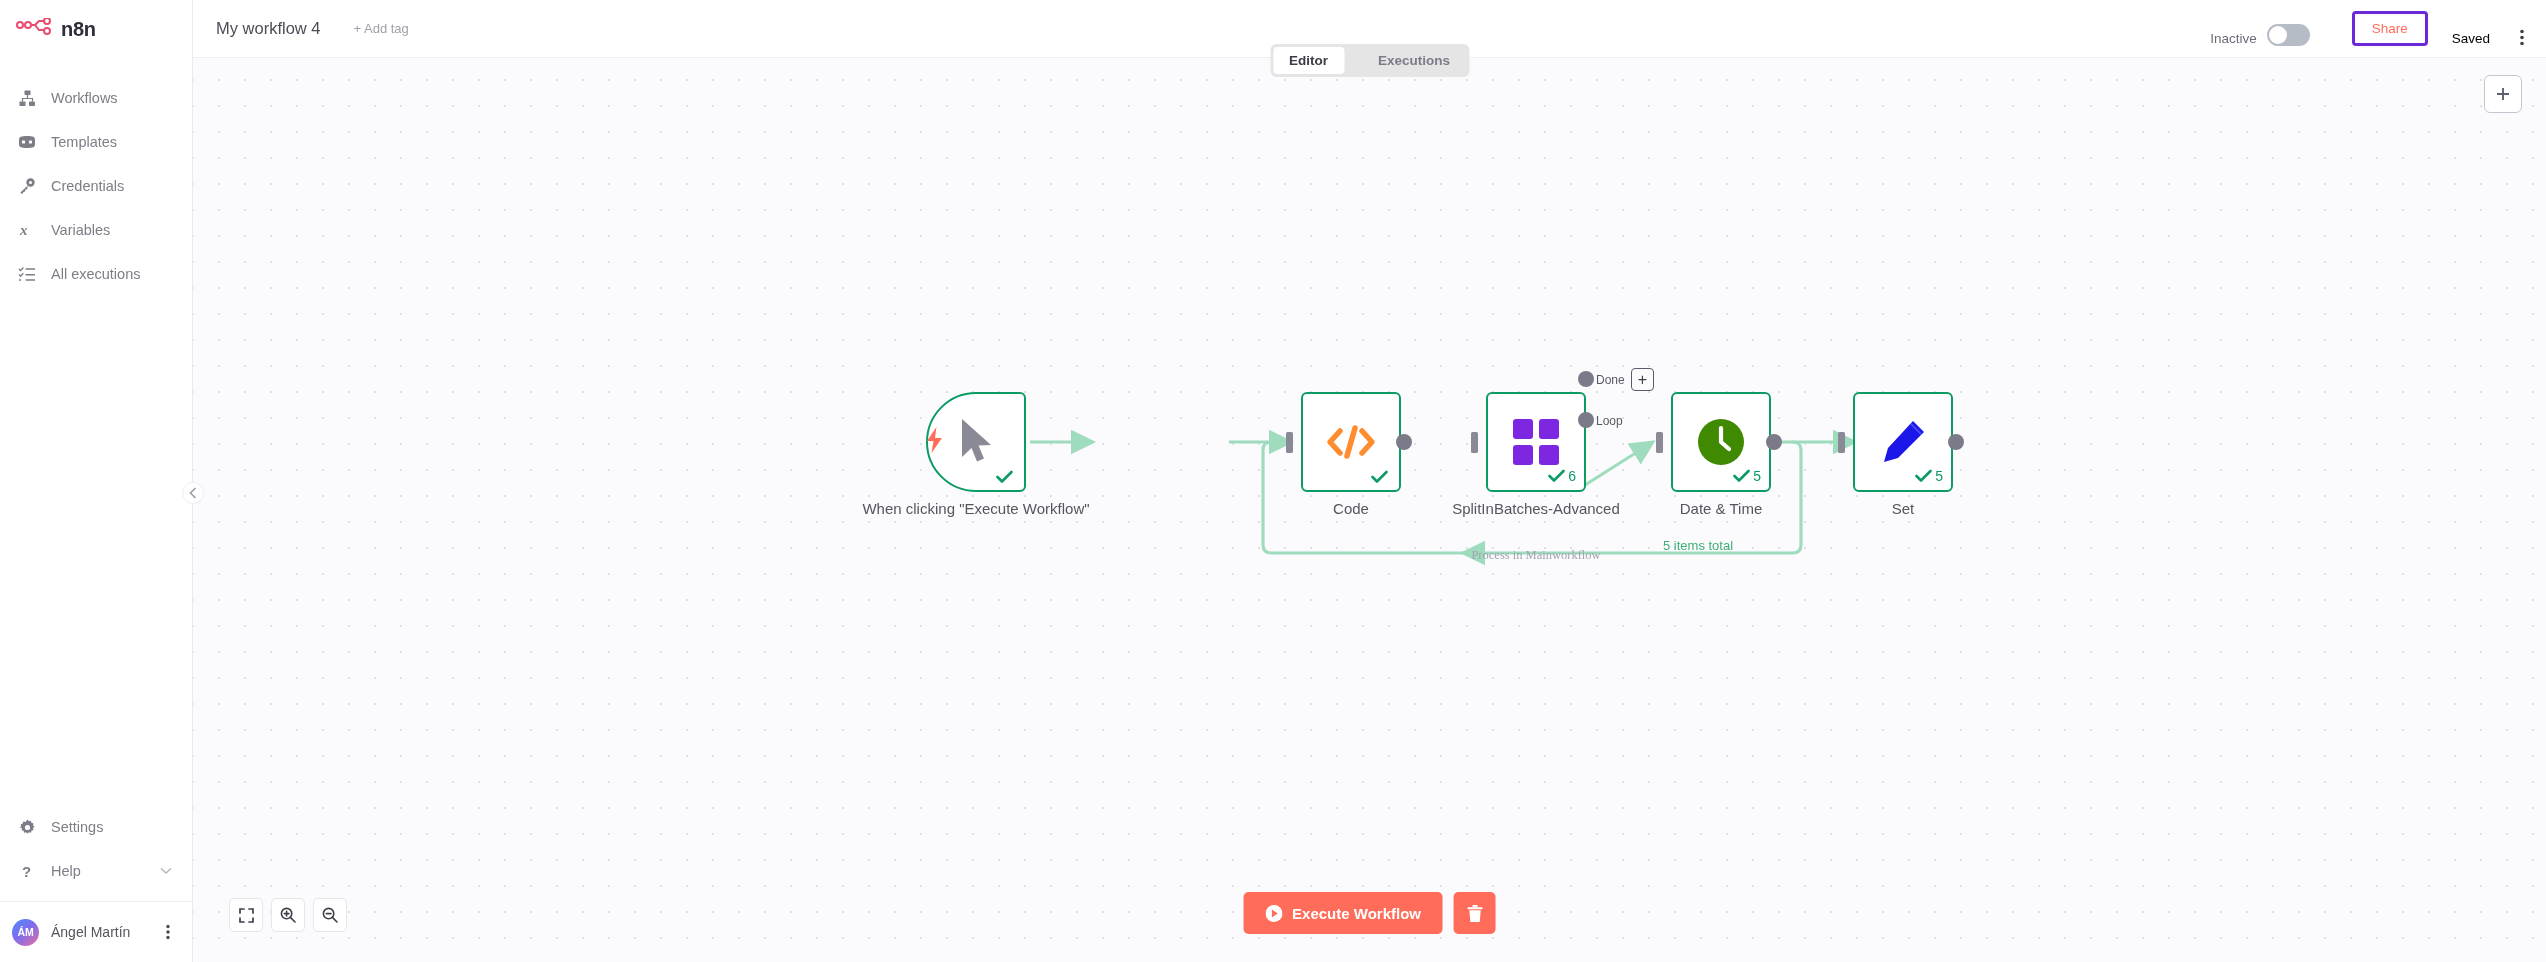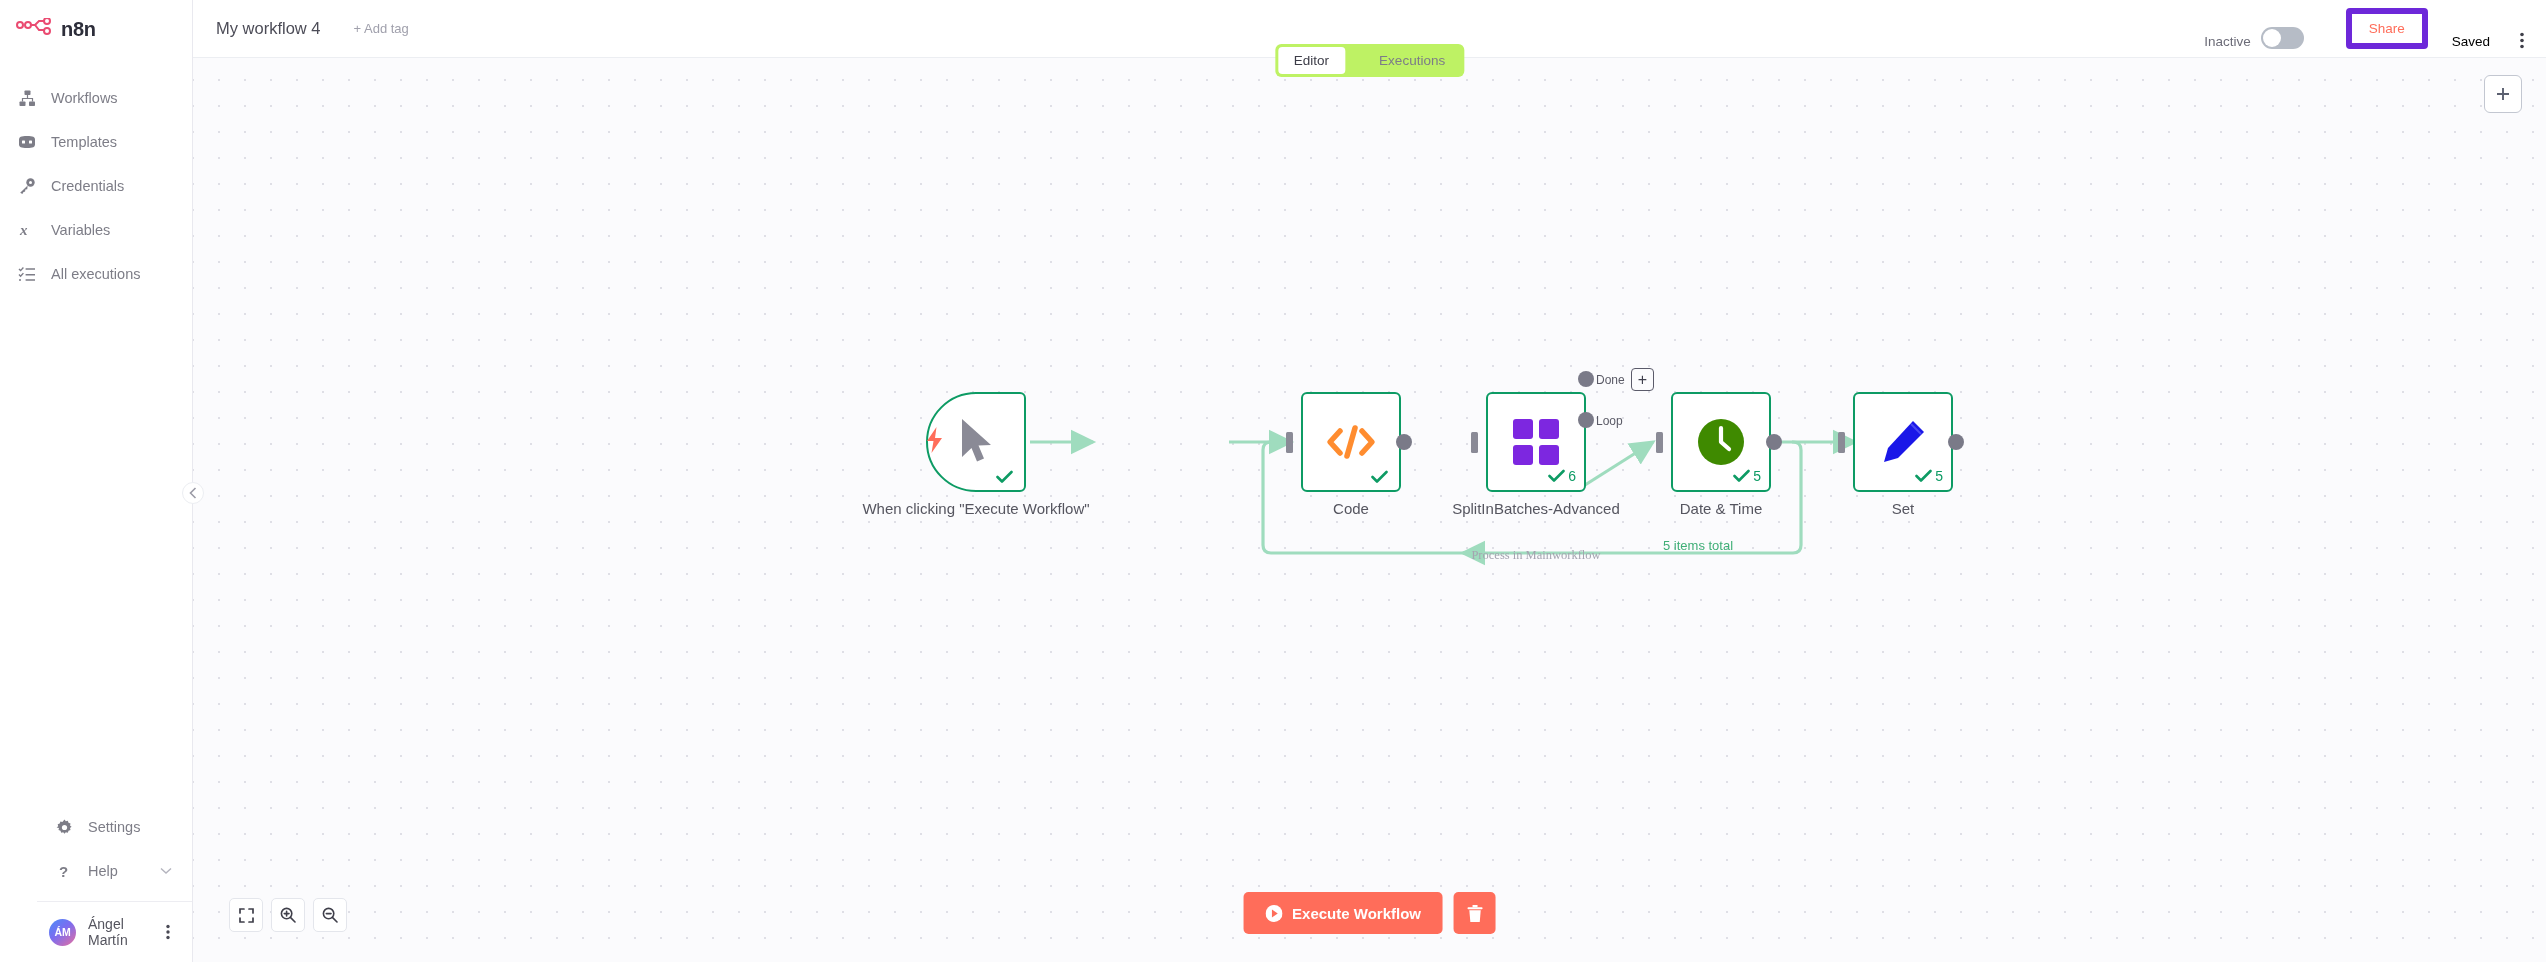--- a/index.html
+++ b/index.html
@@ -32,21 +32,21 @@
   .nav { margin-top: 18px; }
   .nav-item {
     display: flex; align-items: center;
     height: 44px; padding-left: 17px; gap: 14px;
     cursor: pointer; color: #7d7d87; font-size: 14.5px;
   }
   .nav-icon { width: 20px; height: 20px; display:flex; align-items:center; justify-content:center; color:#7d7d87; flex:0 0 20px;}
   .nav-icon svg { display:block; }
 
   .sidebar-spacer { flex: 1; }
-  .sidebar-bottom { padding-bottom: 0; margin-left: 37px; }
+  .sidebar-bottom { padding-bottom: 0; }
   .nav-item.has-chevron { justify-content: flex-start; }
   .chev { margin-left: auto; margin-right: 20px; color:#b4b4be; display:flex;}
 
   .user-sep { height:1px; background:#ededf2; margin: 8px 0 0 0; }
   .user-row {
     display:flex; align-items:center; height: 60px;
     padding-left: 12px; gap: 12px; cursor:pointer;
   }
   .avatar {
     width: 27px; height: 27px; border-radius: 50%;
@@ -82,33 +82,33 @@
   .inactive-label { font-size: 13.5px; color: #6c6c78; margin-right: 10px;}
   .toggle {
     width: 43px; height: 22px; border-radius: 11px; background:#b6bcc6;
     position:relative; cursor:pointer; margin-right: 42px;
   }
   .toggle .knob {
     position:absolute; left: 2px; top:2px; width:18px; height:18px;
     border-radius:50%; background:#fff;
   }
   .share-btn {
-    border: 6px solid #6d28d9; color:#ff6d5a; background:#fff;
+    border: 3px solid #6d28d9; color:#ff6d5a; background:#fff;
     border-radius: 4px; font-size: 13.5px;
     padding: 7px 17px; cursor:pointer; margin-right: 24px;
     font-family: "Liberation Sans", sans-serif;
   }
   .saved-label { font-size: 13.5px; color:#000000; margin-right: 30px; }
   .kebab { display:flex; color:#3f3f4a; cursor:pointer; }
 
   .tabs {
     position:absolute; left: 50%; transform: translateX(-50%);
     top: 44px;
-    background:#bef264; border-radius: 6px; padding: 3px;
-    display:flex; gap: 18px; z-index: 25;
+    background:#e5e5e5; border-radius: 6px; padding: 3px;
+    display:flex; gap: 18px; z-index: 25; font-weight: bold;
   }
   .tab {
     padding: 6px 16px; font-size: 13.5px; border-radius: 4px;
     color:#7c7c88; cursor:pointer; white-space:nowrap;
   }
   .tab.active { background:#fff; color:#3c3c47; }
 
   
   .canvas {
     position:absolute; left:0; top:58px; right:0; bottom:0;

